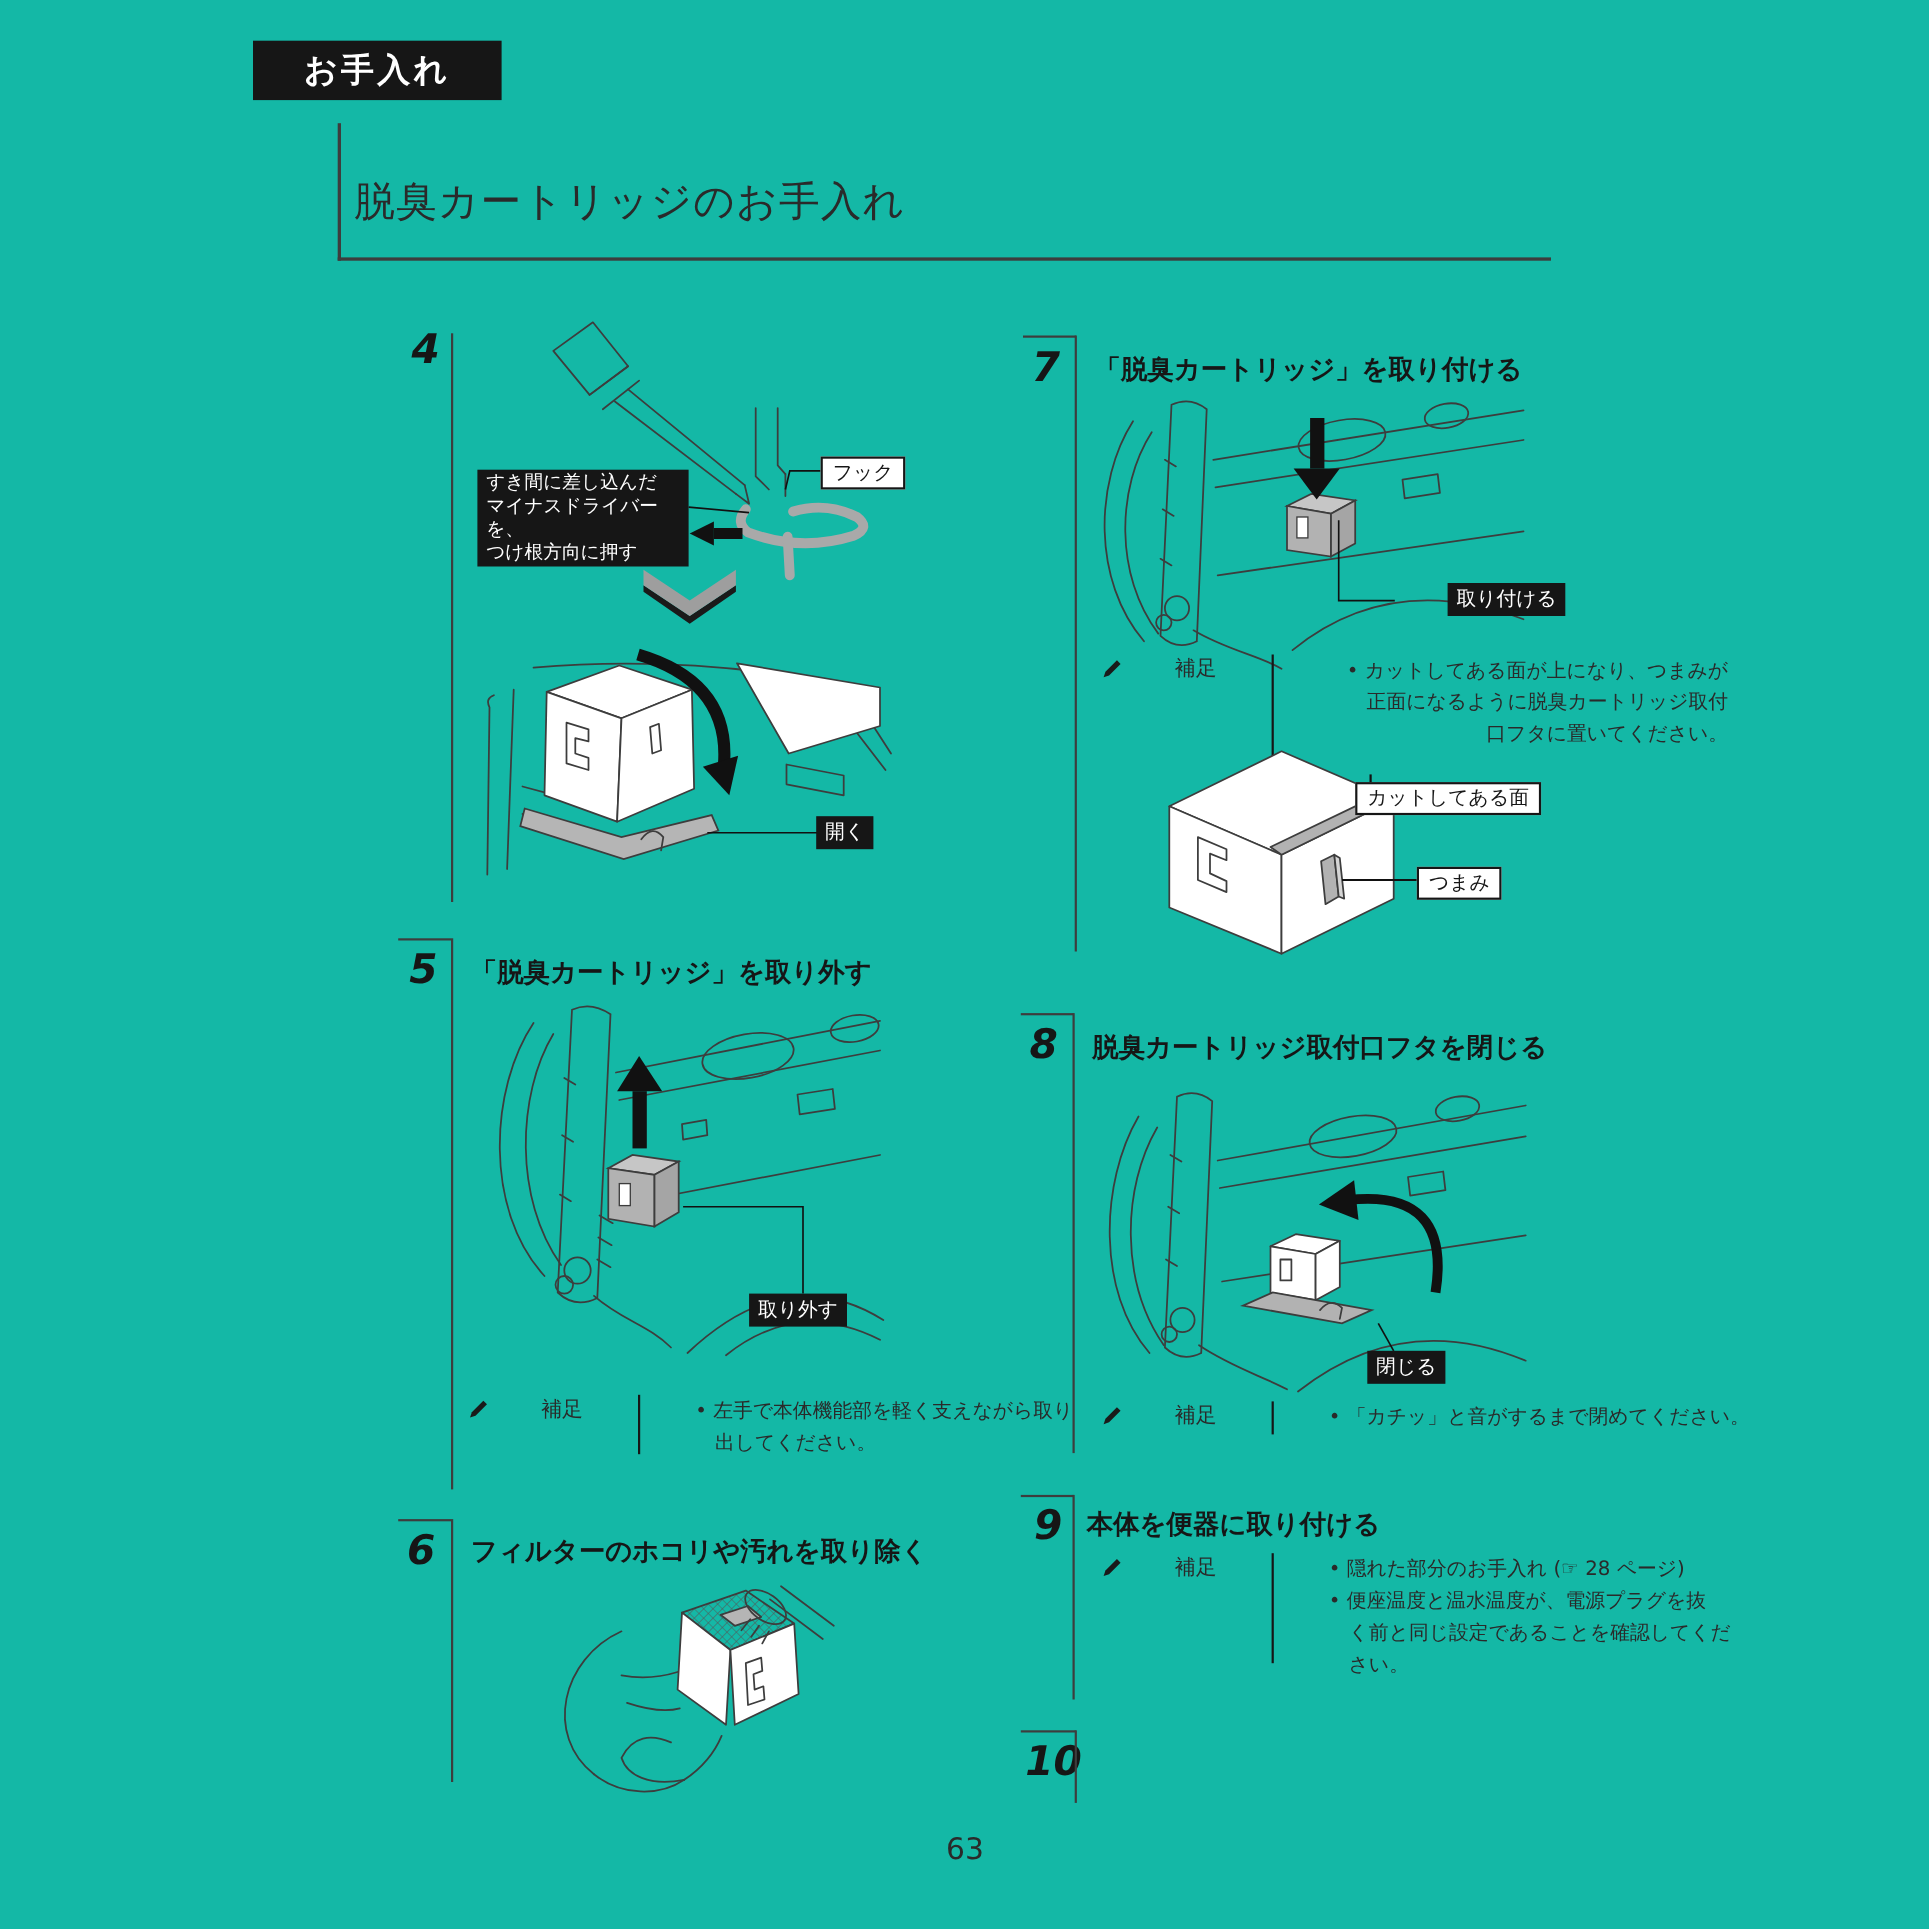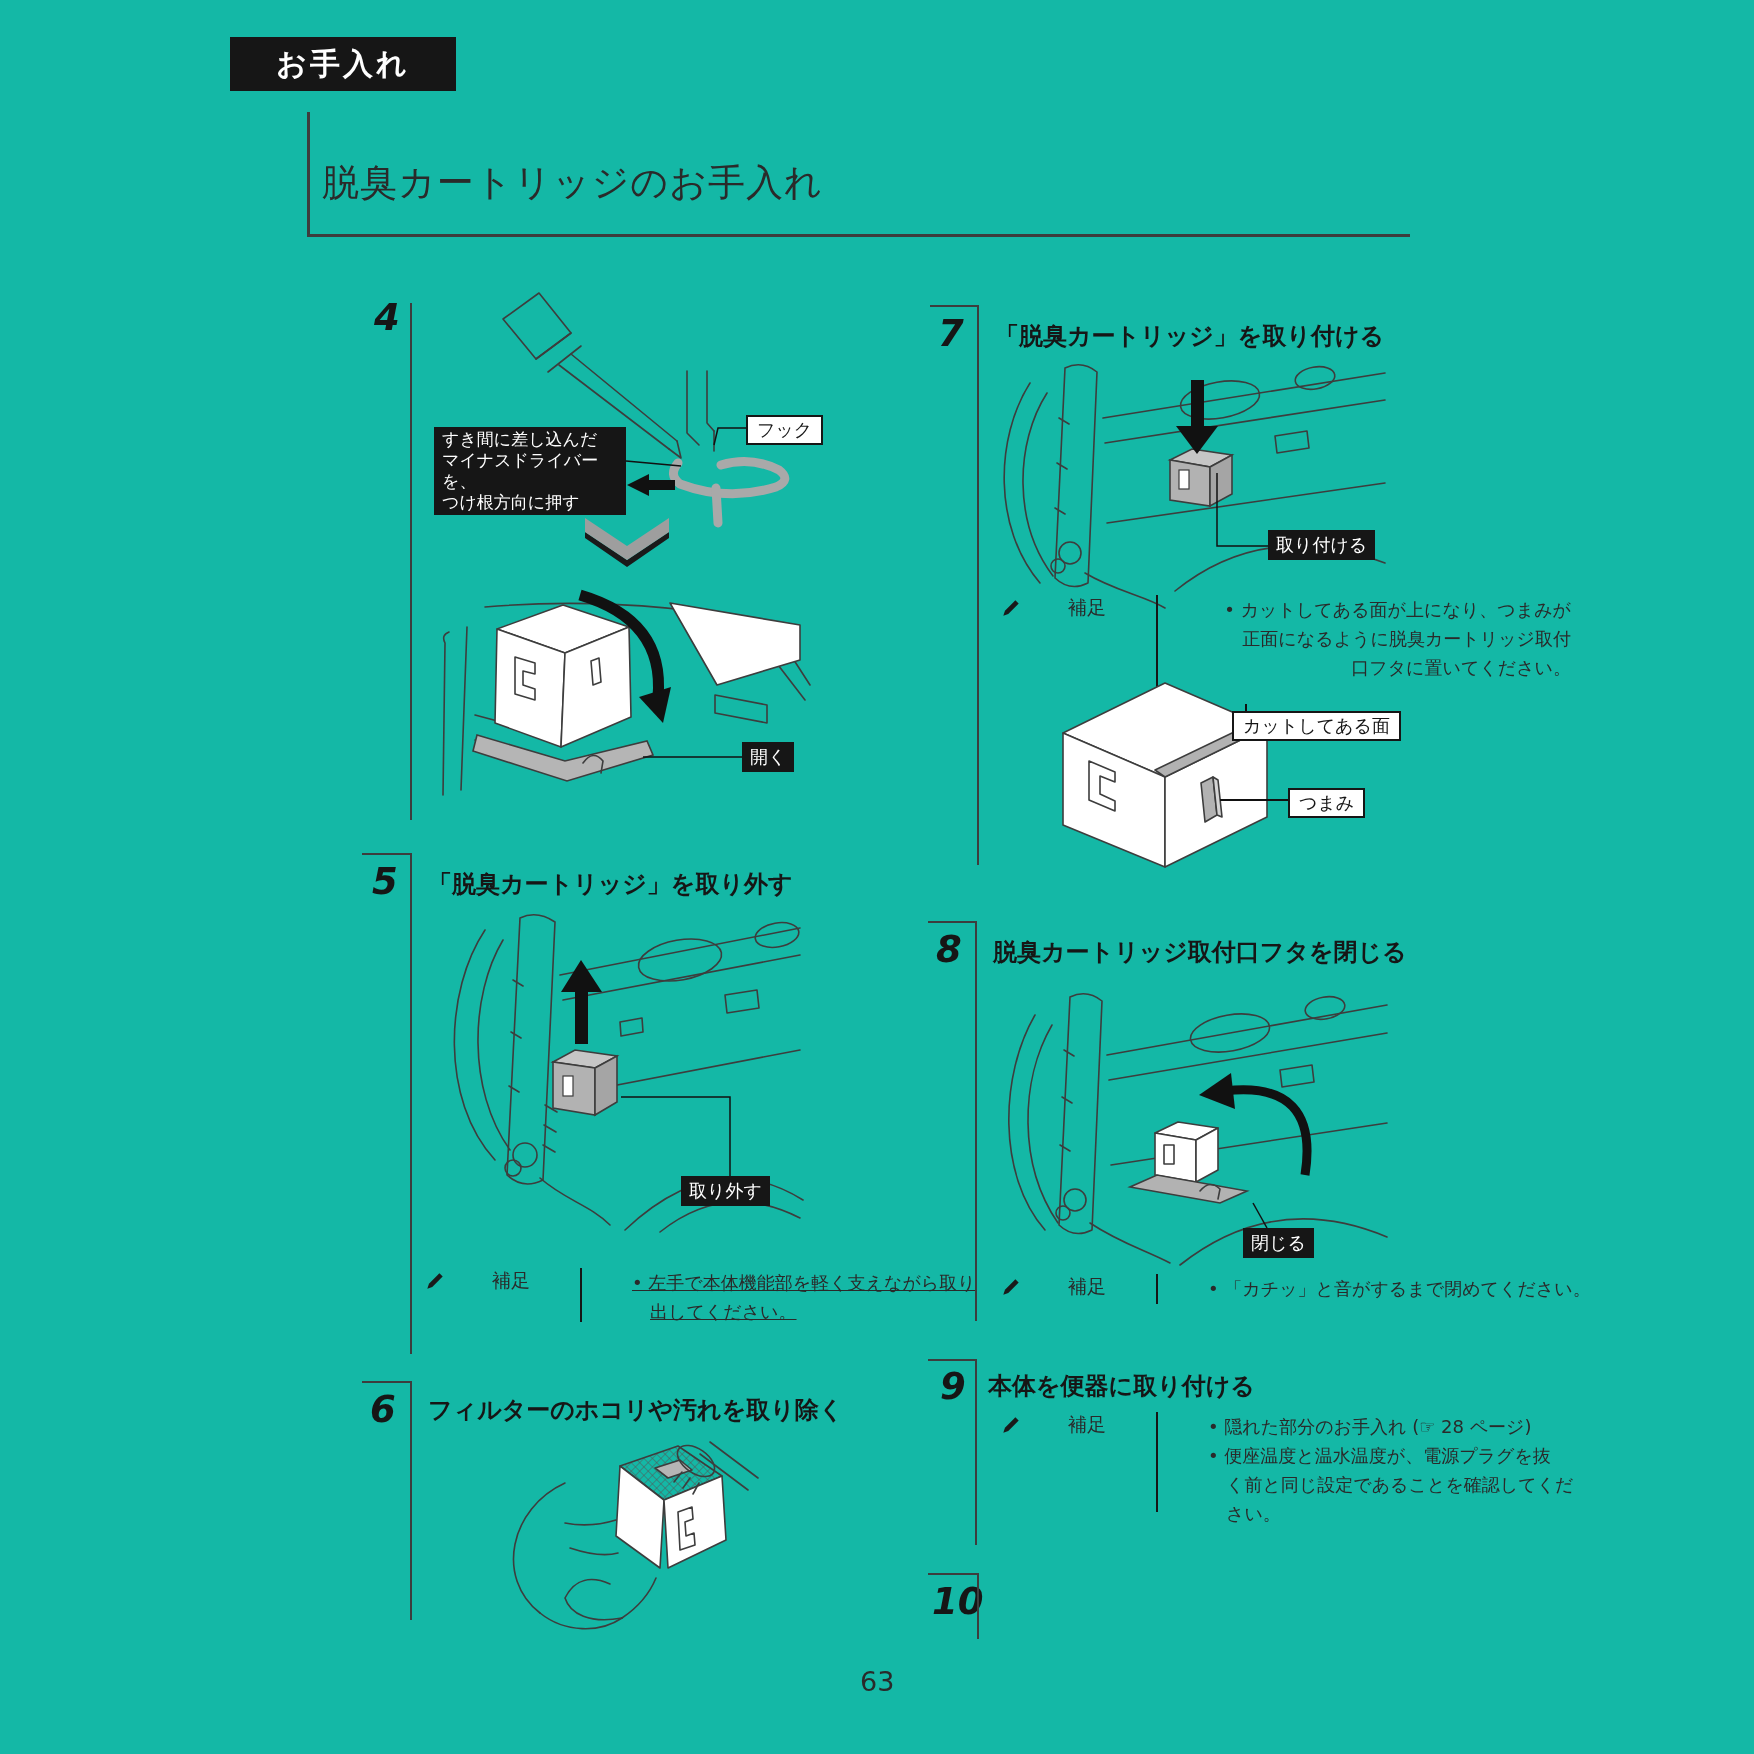--- a/index.html
+++ b/index.html
@@ -127,21 +127,21 @@
     <path d="M196 197 L305 197 L305 276" stroke="#111" stroke-width="1.5" fill="none"></path>
   </svg>
   <div class="abs plabel-dark" style="left:681px;top:1176px;">取り外す</div>
 
   <div class="abs note" style="left:424px;top:1268px;">
     <svg class="note-icon" style="position:static;" viewBox="0 0 20 20">
       <path d="M3 17l1.5-4.5L14 3l3 3-9.5 9.5L3 17z" fill="#1a1a1a"></path>
     </svg>
     <span class="note-word">補足</span>
     <div class="note-bar" style="height:54px;"></div>
-    <div class="note-text" style="width:345px;text-decoration:underline;">• 左手で本体機能部を軽く支えながら取り
+    <div class="note-text" style="width:345px;">• 左手で本体機能部を軽く支えながら取り
 出してください。</div>
   </div>
 
   <div class="abs hline" style="left:362px;top:1381px;width:48px;height:2px;"></div>
   <div class="abs stepnum" style="left:370px;top:1388px;">6</div>
   <div class="abs vline" style="left:410px;top:1381px;width:2px;height:239px;"></div>
   <div class="abs steptitle" style="left:428px;top:1394px;">フィルターのホコリや汚れを取り除く</div>
 
   <svg style="left:470px;top:1428px;" width="290" height="200" viewBox="0 0 290 200">
     <defs>
@@ -187,21 +187,21 @@
       <path d="M190 243 Q280 170 400 215"></path>
     </g>
     <polygon points="185,112 207,101 247,107 225,119" fill="#c6c6c6" stroke="#3d3d3d" stroke-width="1.6"></polygon>
     <polygon points="185,112 185,152 225,158 225,119" fill="#b2b2b2" stroke="#3d3d3d" stroke-width="1.6"></polygon>
     <polygon points="225,119 247,107 247,146 225,158" fill="#a5a5a5" stroke="#3d3d3d" stroke-width="1.6"></polygon>
     <rect x="194" y="122" width="10" height="19" fill="#fff" stroke="#3d3d3d" stroke-width="1.2"></rect>
     <rect x="206" y="32" width="13" height="46" fill="#111"></rect>
     <polygon points="191,78 233,78 212,106" fill="#111"></polygon>
     <path d="M232 125 L232 198 L283 198" stroke="#111" stroke-width="1.5" fill="none"></path>
   </svg>
-  <div class="abs plabel-dark" style="left:1268px;top:530px;">取り付ける</div>
+  <div class="abs plabel-dark" style="left:1316px;top:530px;">取り付ける</div>
 
   <div class="abs note" style="left:1000px;top:595px;">
     <svg class="note-icon" style="position:static;" viewBox="0 0 20 20">
       <path d="M3 17l1.5-4.5L14 3l3 3-9.5 9.5L3 17z" fill="#1a1a1a"></path>
     </svg>
     <span class="note-word">補足</span>
     <div class="note-bar" style="height:265px;"></div>
     <div class="note-text" style="width:345px;text-align:right;">• カットしてある面が上になり、つまみが
 正面になるように脱臭カートリッジ取付
 口フタに置いてください。</div>

